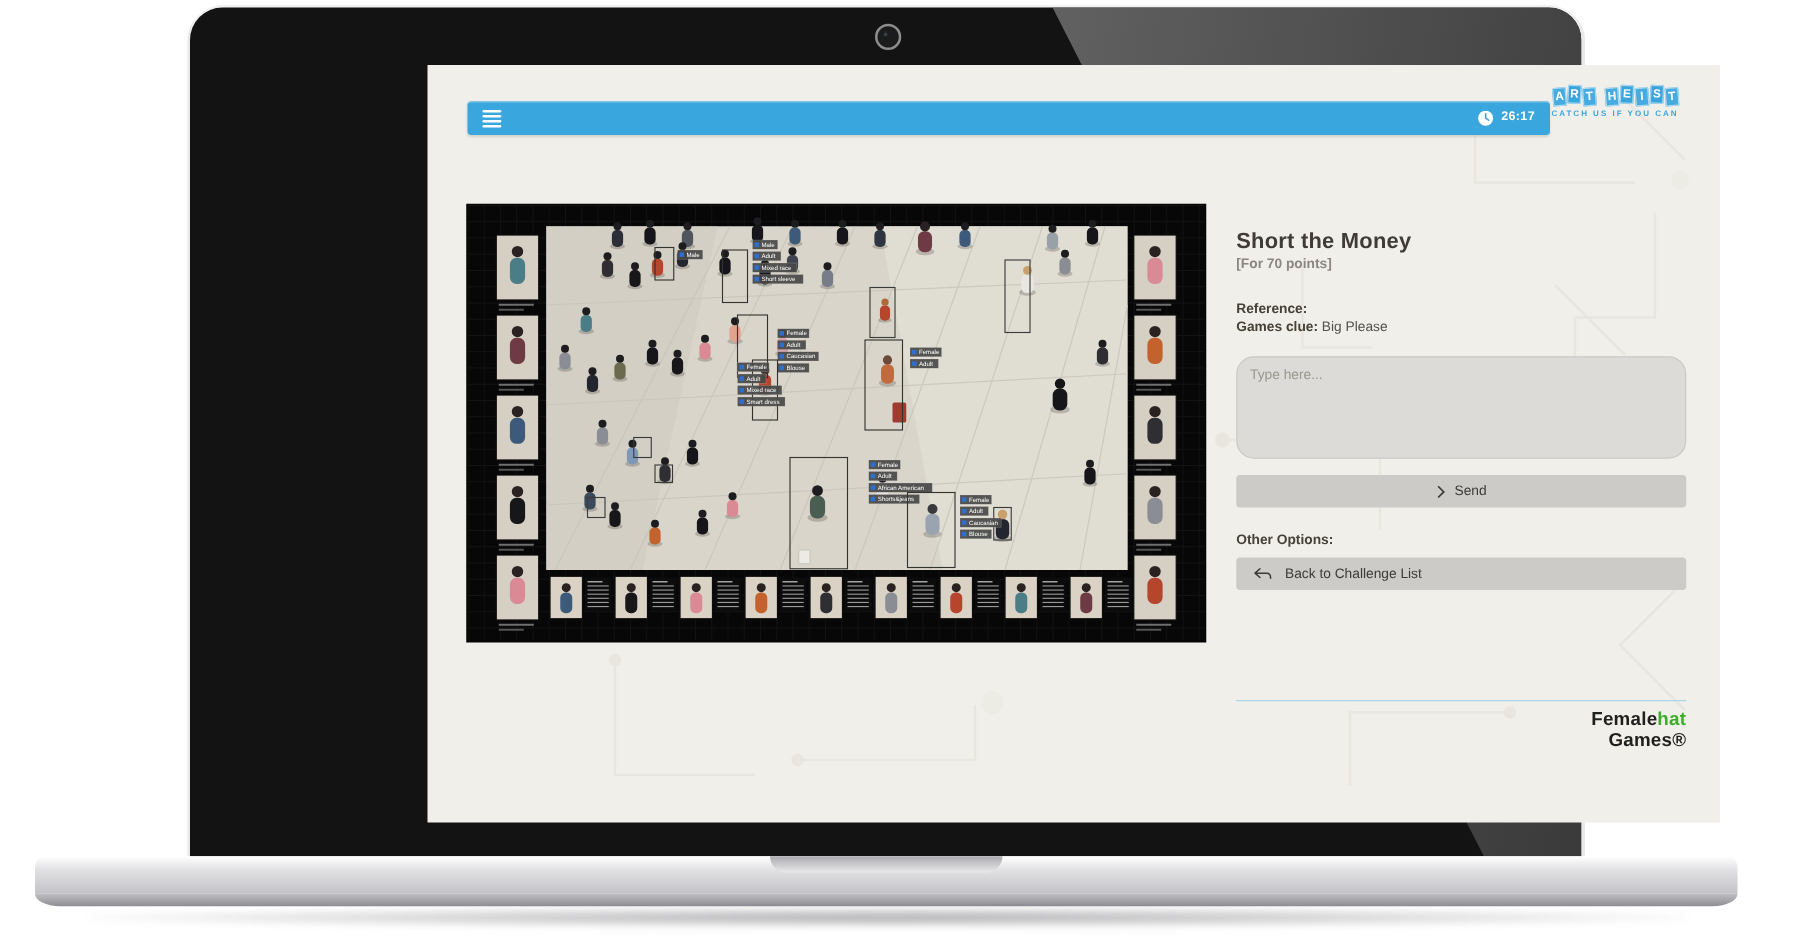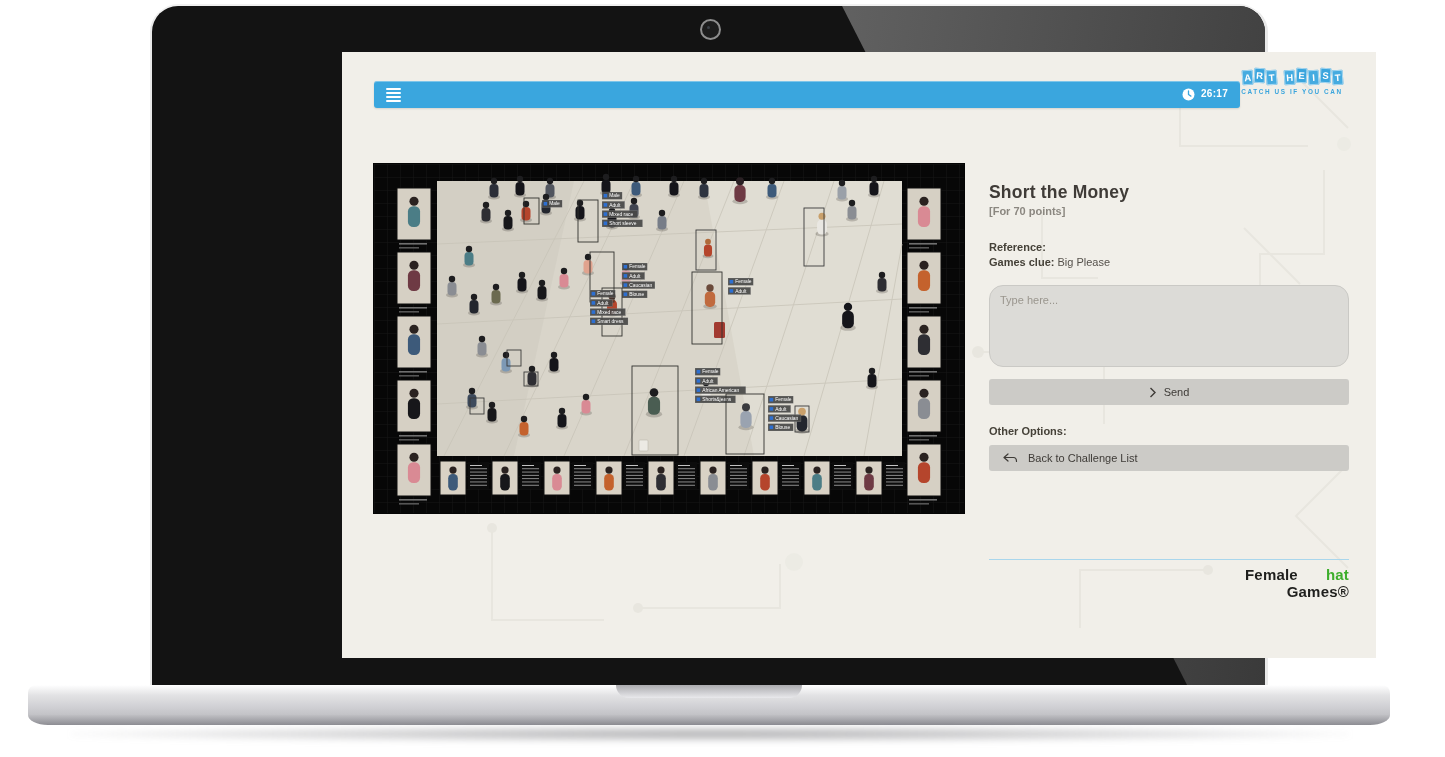--- a/index.html
+++ b/index.html
@@ -67,21 +67,21 @@
   .answer-box::placeholder{color:#9a968e;}
   .btn{width:100%;height:26px;background:#cccbc7;border:none;border-radius:3px;
     font-family:"Liberation Sans",sans-serif;font-size:11px;color:#3e3b37;cursor:pointer;
     display:flex;align-items:center;}
   .btn-send{justify-content:center;gap:8px;margin-top:10px;margin-bottom:20px;}
   .other-label{display:block;margin-bottom:8px;}
   .btn-back{justify-content:flex-start;gap:10px;padding:0 13px;}
   .divider{height:1px;background:#a9d6ec;margin-top:88px;}
   .brand{margin-top:7px;text-align:right;font-weight:bold;font-size:15px;line-height:1.12;
     color:#1f1f1d;letter-spacing:.2px;}
-  .brand .green{color:#3dae2b;margin-left:28px;}
+  .brand .green{color:#3dae2b;}
 </style>
 </head>
 <body>
 
 <div class="laptop-screen">
   <div class="bezel-reflection"></div>
   <div class="webcam"></div>
 
   <div class="screen-page">
 

